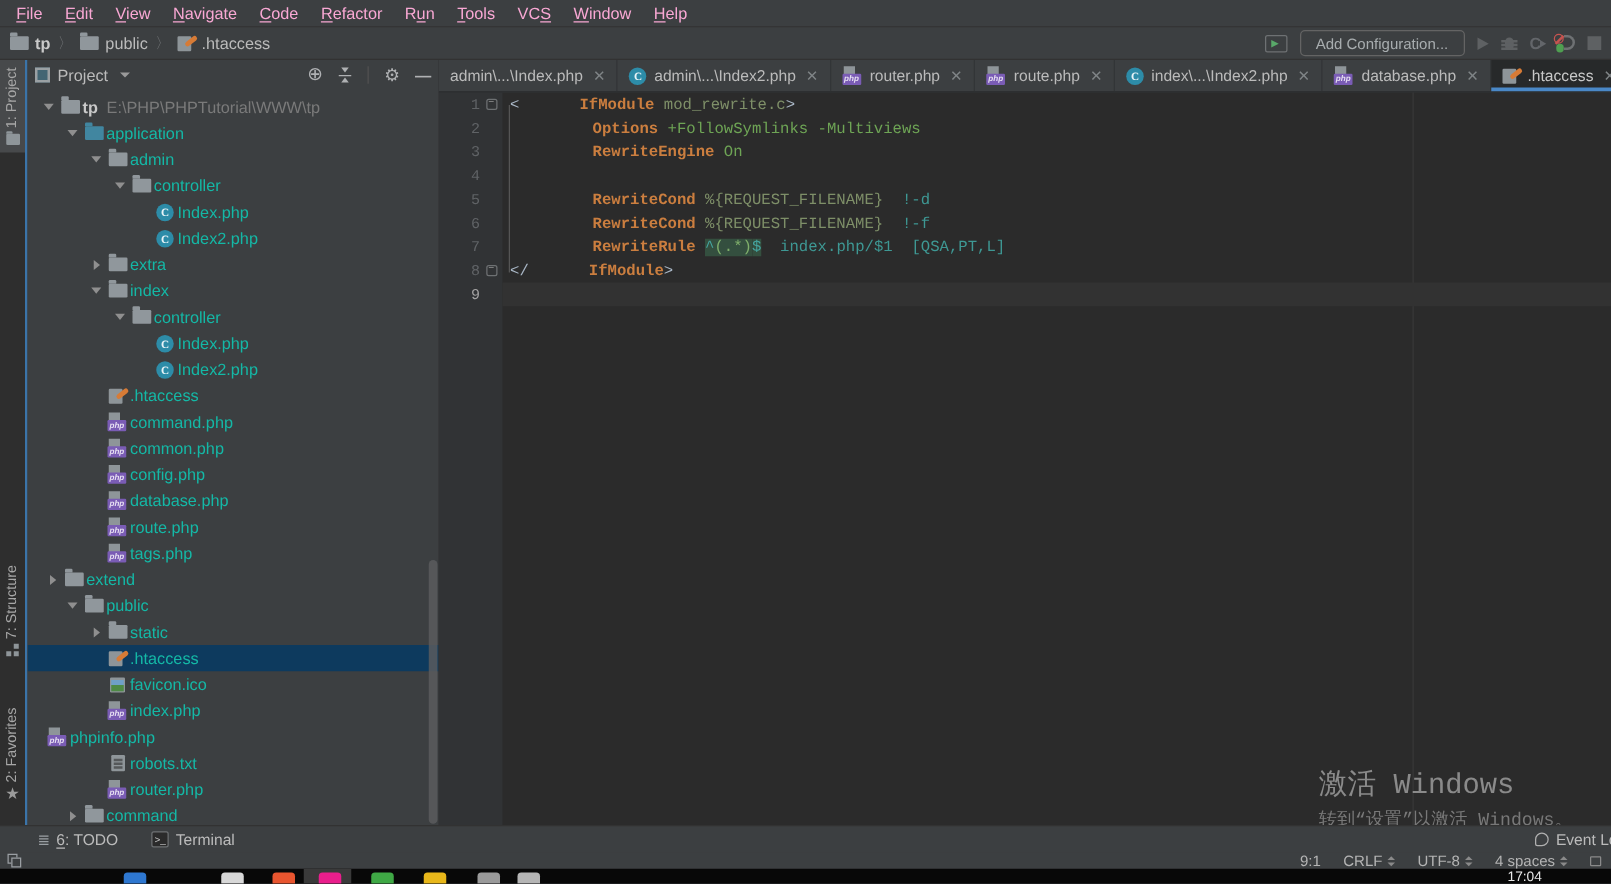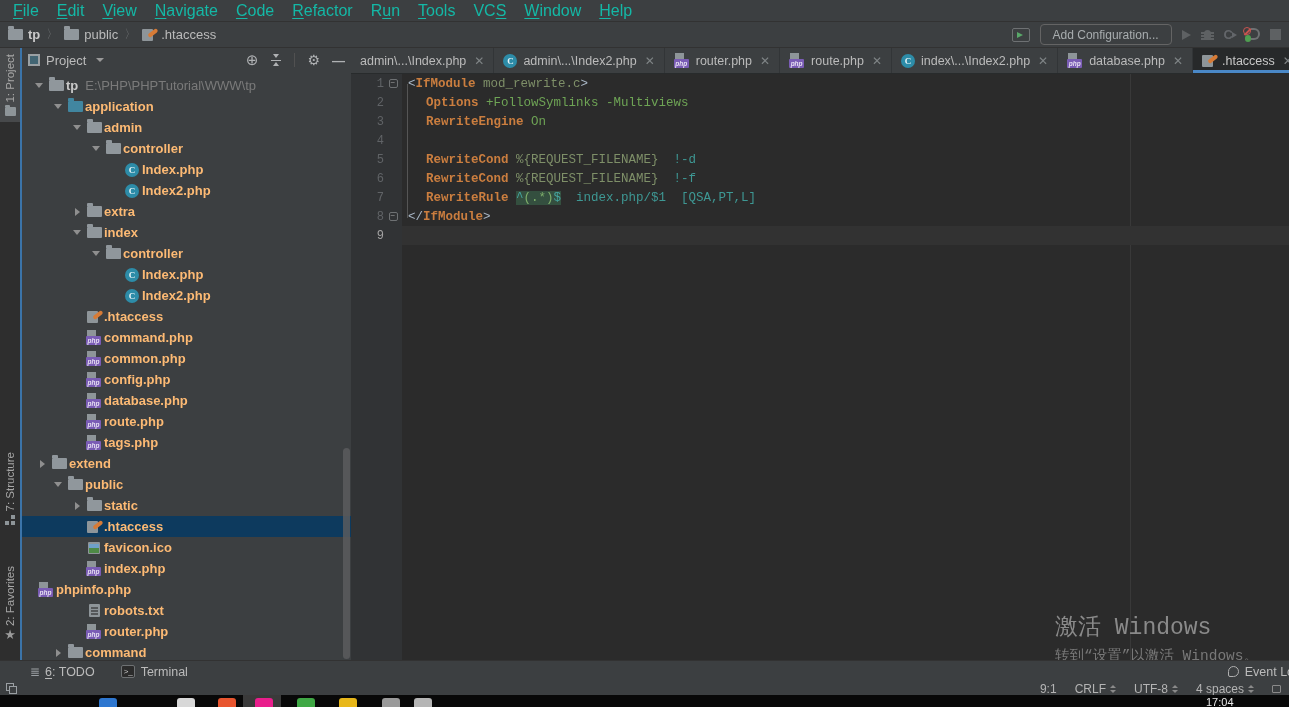--- a/index.html
+++ b/index.html
@@ -2,21 +2,21 @@
 <html><head>
 <meta charset="utf-8">
 <style>
   * { margin:0; padding:0; box-sizing:border-box; }
   html,body { background:#1a1a1a; }
   body { font-family:"Liberation Sans", sans-serif; }
   #app { width:1289px; height:707px; position:relative; overflow:hidden; background:#3C3F41; color:#BBBBBB; font-size:13px; }
 
   
   .menubar { height:22px; background:#3C3F41; display:flex; align-items:center; padding-left:4px; border-bottom:1px solid #323232; }
-  .menu-item { padding:2px 9px; color:#14b8a6; font-size:16px; cursor:default; }
+  .menu-item { padding:2px 9px; color:#f9a8d4; font-size:13px; cursor:default; }
   .menu-item u { text-decoration-thickness:1px; text-underline-offset:2px; }
 
   
   .toolbar2 { height:26px; background:#3C3F41; display:flex; align-items:center; padding:0 8px; border-bottom:1px solid #323232; }
   .crumbs { display:flex; align-items:center; gap:4px; }
   .crumb { display:flex; align-items:center; gap:5px; color:#BBBBBB; }
   .crumb.bold { font-weight:bold; color:#C9C9C9; }
   .crumb-sep { color:#6E7173; font-size:12px; padding:0 2px; }
   .toolbar-right { margin-left:auto; display:flex; align-items:center; gap:10px; }
   .runpanel-ico { width:18px; height:14px; border:1px solid #6E7173; border-radius:2px; position:relative; }
@@ -65,21 +65,21 @@
   .ico-gear { font-size:14px; line-height:14px; }
   .ico-min { font-weight:bold; color:#AFB1B3; }
 
   .tree { flex:1; padding-top:3px; position:relative; overflow:hidden; font-size:13px; }
   .trow { height:21px; display:flex; align-items:center; white-space:nowrap; }
   .trow.sel { background:#0D3A5E; }
   .chev { width:14px; flex:none; display:flex; justify-content:center; }
   .chev .open { width:0;height:0;border-top:5px solid #8F8F8F;border-left:4px solid transparent;border-right:4px solid transparent; }
   .chev .closed { width:0;height:0;border-left:5px solid #8F8F8F;border-top:4px solid transparent;border-bottom:4px solid transparent; }
   .ticon { width:20px; flex:none; display:flex; justify-content:center; align-items:center; }
-  .tlabel { color:#fdba74;font-weight:bold; }
+  .tlabel { color:#14b8a6; }
   .tlabel.bold { font-weight:bold; color:#C9C9C9; }
   .tpath { color:#7A7A7A; margin-left:7px; }
   .proj-scrollbar { position:absolute; right:1px; top:400px; width:7px; height:211px; background:#5A5C5E; border-radius:4px; opacity:.85; }
 
   
   .fi-folder { width:15px; height:11px; border-radius:1px; position:relative; }
   .fi-folder::before { content:""; position:absolute; top:-3px; left:0; width:6px; height:3px; border-radius:1px 1px 0 0; background:inherit; }
   .fi-class { width:14px; height:14px; border-radius:50%; background:#2D8CA8; color:#E8F4F8; font-size:9px; font-weight:bold; display:flex; align-items:center; justify-content:center; font-family:"Liberation Serif", serif; }
   .fi-php { position:relative; width:16px; height:15px; }
   .fi-php .page { position:absolute; left:1px; top:0; width:9px; height:8px; background:#8E9599; }
@@ -108,21 +108,21 @@
   .code-lines { position:relative; }
   .cline { height:19px; display:flex; align-items:center; }
   .gnum { width:33px; flex:none; text-align:right; color:#606366; font-size:12px; }
   .gfold { width:18px; flex:none; display:flex; justify-content:center; }
   .gfold .fm { width:9px; height:9px; border:1px solid #6E7173; border-radius:2px; color:#9B9B9B; font-size:8px; line-height:6px; text-align:center; background:#313335; }
   .ctext { flex:1; padding-left:6px; white-space:pre; align-self:stretch; display:flex; align-items:center; }
   .ctext.ind { padding-left:24px; }
   .cline.cur .ctext { background:#323232; }
   .cline.cur .gnum { color:#A4A3A3; }
   .tk-p { color:#A9B7C6; }
-  .tk-k { color:#CB7E3F; font-weight:bold; }
+  .tk-k { color:#CB7E3F; font-weight:bold;margin-left:48px; }
   .tk-g { color:#6EA455; }
   .tk-m { color:#7E8F68; }
   .tk-t { color:#3E9894; }
   .tk-rc { color:#45A5A0; background:#344F3F; }
   .tk-rg { color:#7FAF6B; background:#344F3F; }
 
   .watermark { position:absolute; left:704px; top:537px; color:#9B9B9B; opacity:.78; pointer-events:none; }
   .watermark .w1 { font-size:23px; font-weight:400; color:#A5A5A5; }
   .watermark .w2 { font-size:14.5px; margin-top:4px; color:#8E8E8E; }
 

